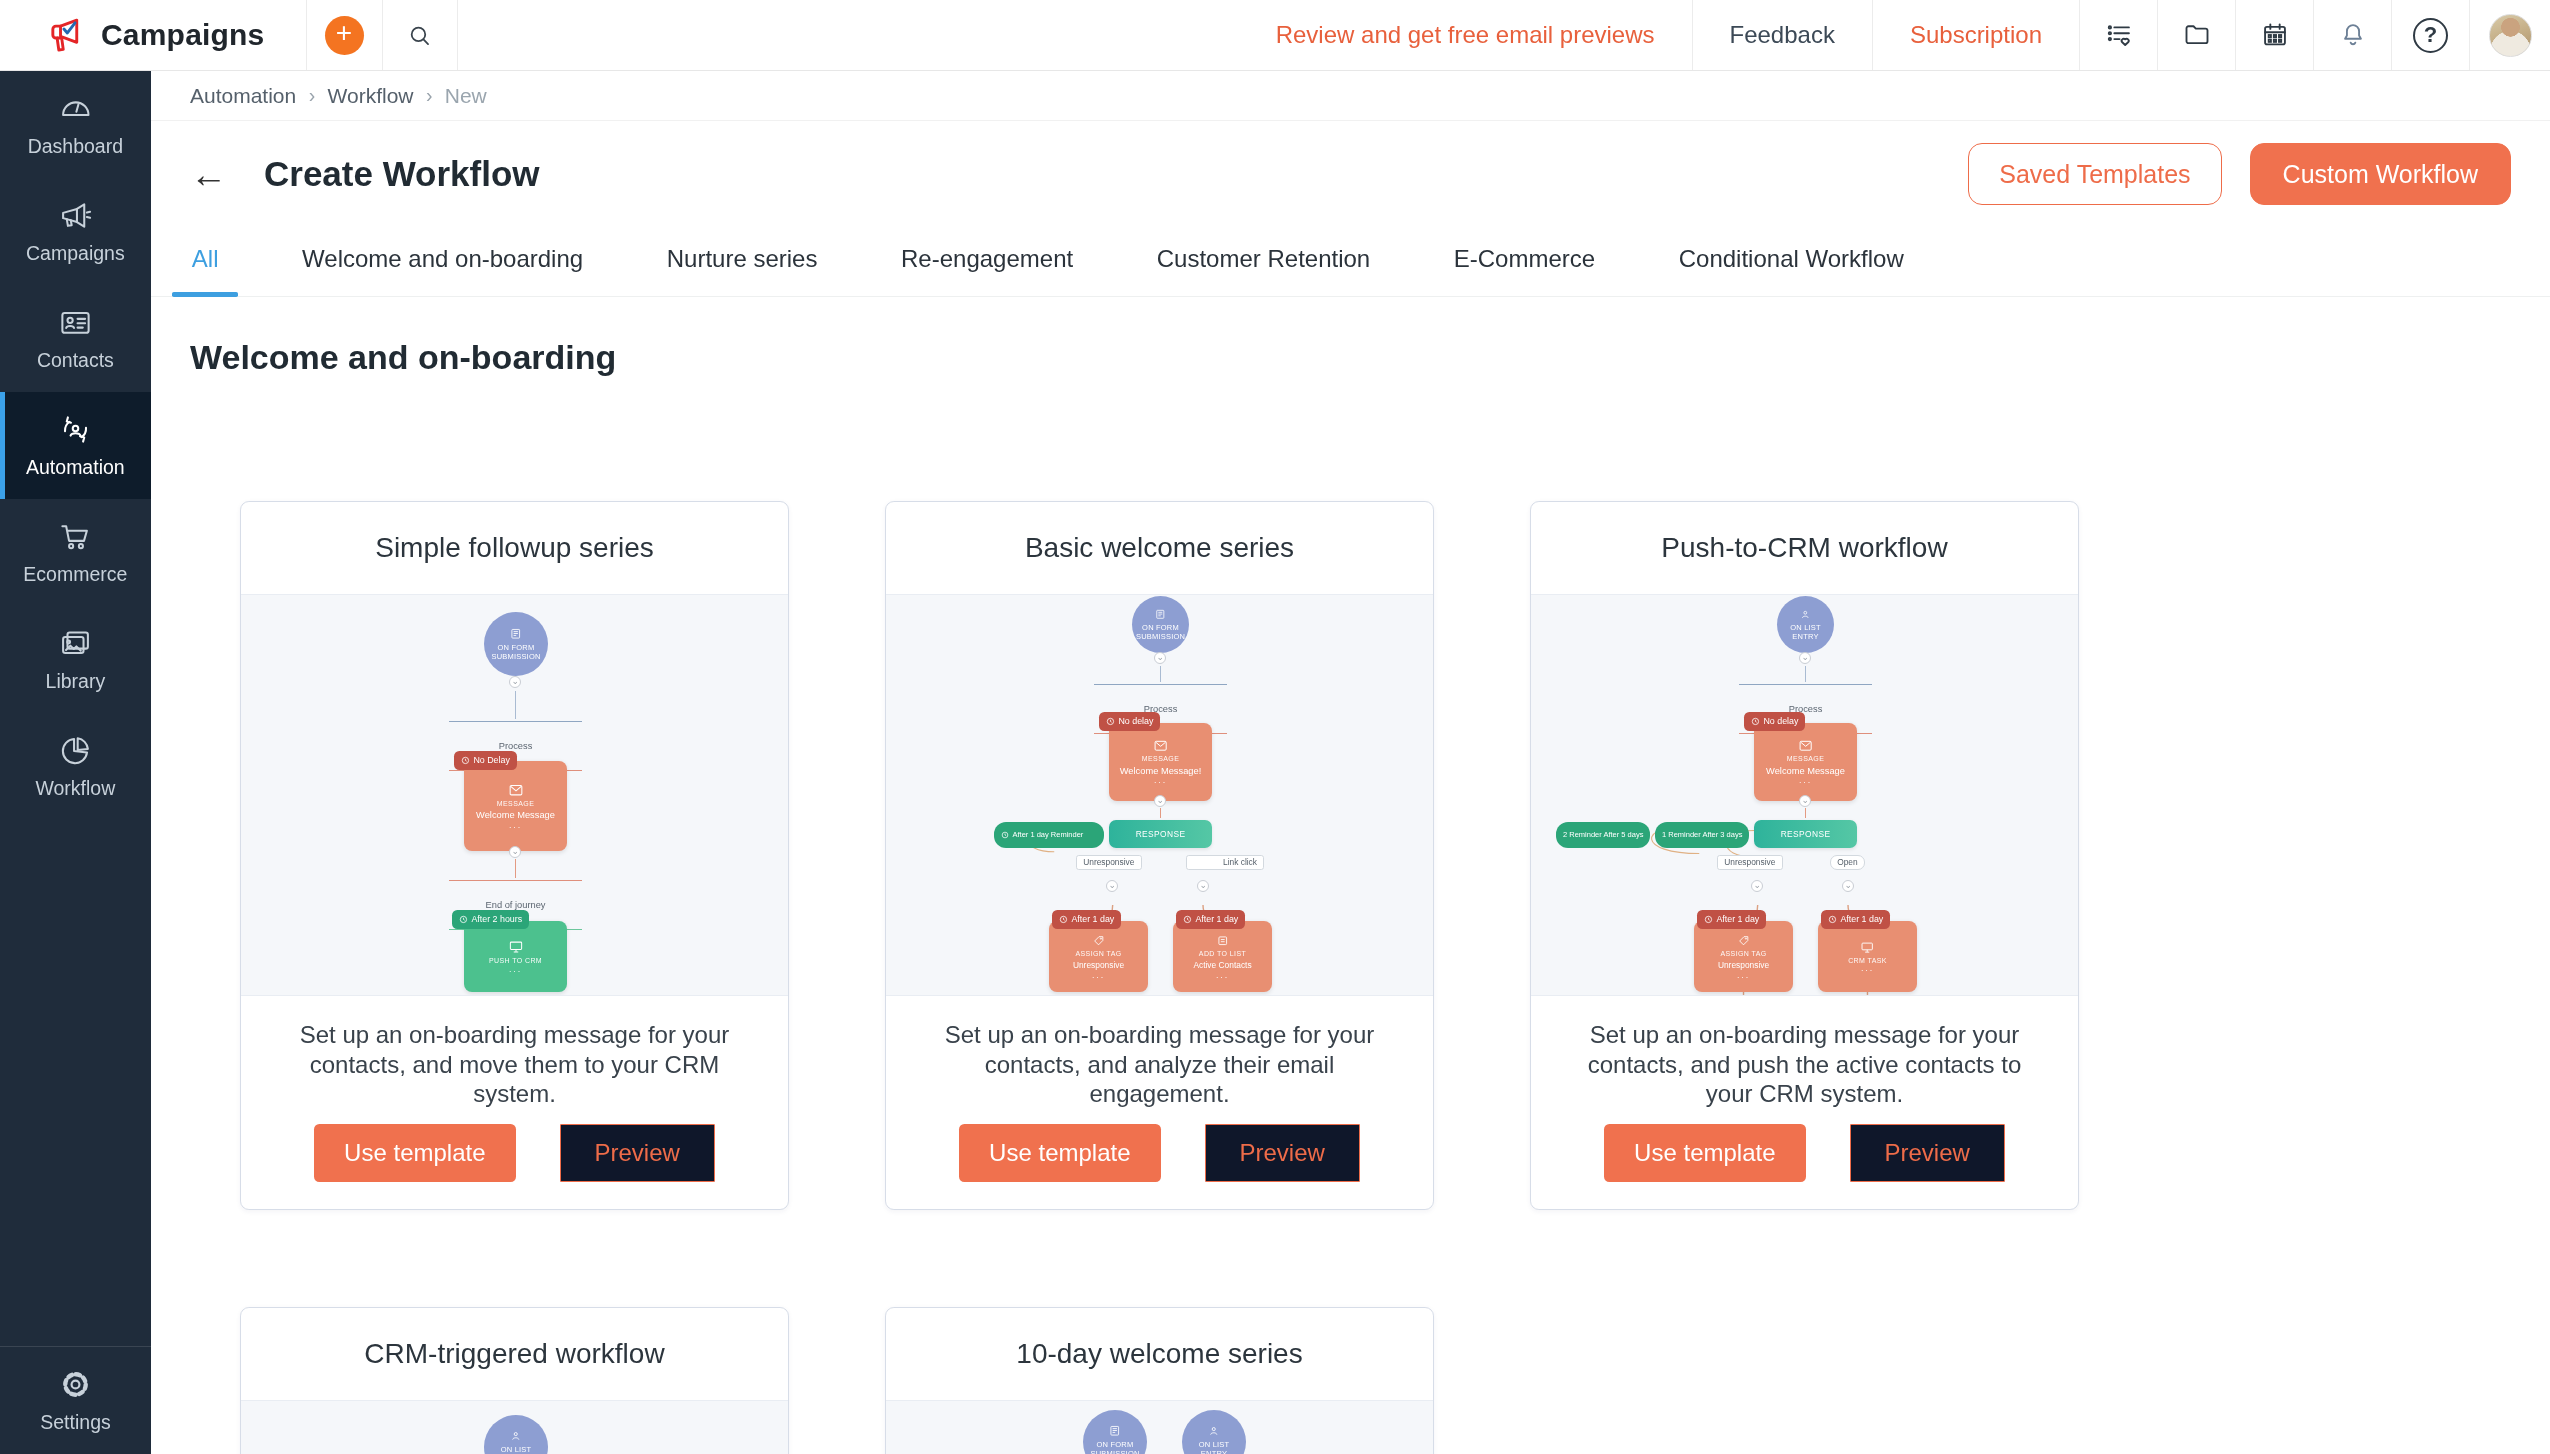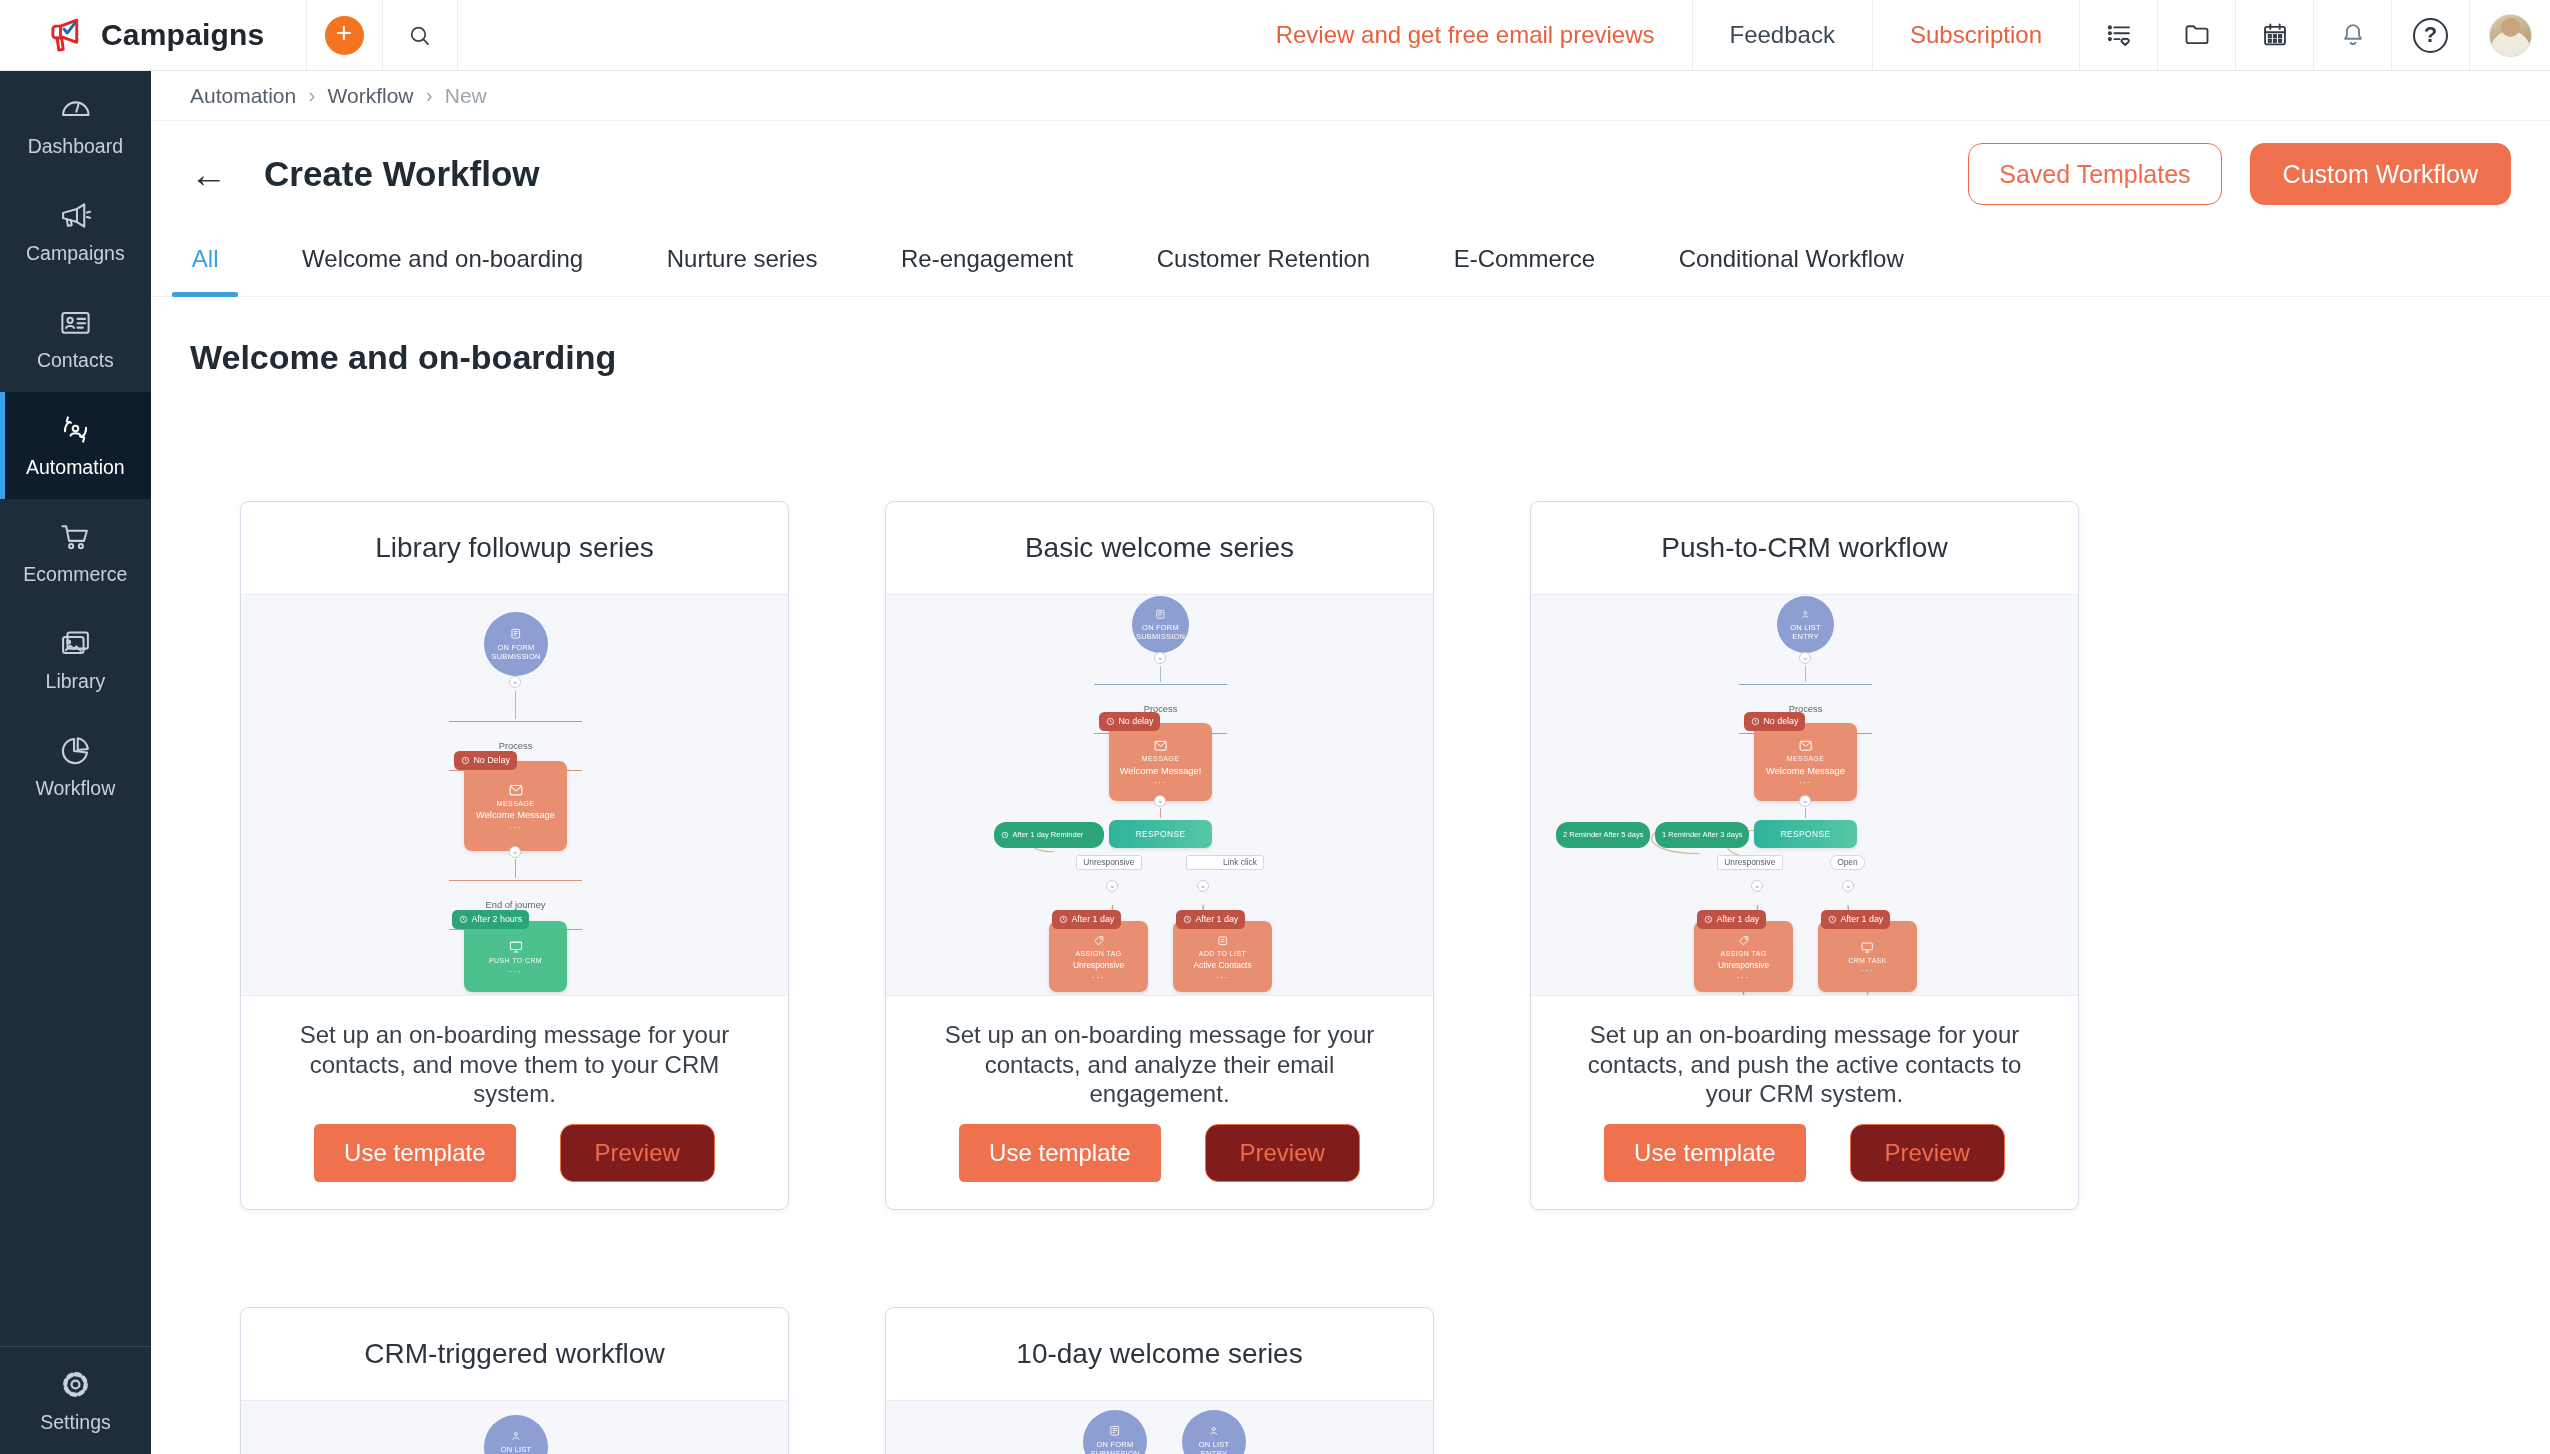--- a/index.html
+++ b/index.html
@@ -104,21 +104,21 @@
   .card-diagram {
     height:402px; background:#f5f7fa; border-top:0.9px solid #e9edf3; border-bottom:0.9px solid #e9edf3;
     position:relative; overflow:hidden;
   }
   .card-desc {
     height:128px; display:flex; align-items:center; justify-content:center;
     text-align:center; padding:8.9px 39px 0; font-size:24px; color:#39424b; line-height:1.22;
   }
   .card-actions { height:85px; display:flex; justify-content:center; align-items:flex-start; gap:44px; }
   .btn-use { height:58px; background:#f0714e; color:#fff; border:none; border-radius:5.3px; font-size:24px; padding:0 30px; cursor:pointer; font-family:inherit; }
-  .btn-preview { height:58px; background:#7f1d1d; color:#ee6c49; border:1.8px solid #ee6c49; border-radius:13px; font-size:24px; padding:0 34px; cursor:pointer; font-family:inherit; }
+  .btn-preview { height:58px; background:#0f172a; color:#ee6c49; border:1.8px solid #ee6c49; border-radius:1px; font-size:24px; padding:0 34px; cursor:pointer; font-family:inherit; }
 
   
   .dg-circle {
     position:absolute; border-radius:50%; background:#8d9ed2; color:#fff;
     display:flex; flex-direction:column; align-items:center; justify-content:center;
     gap:3.5px; text-align:center; padding:0 5.3px;
   }
   .dg-circle .lbl { font-size:7.5px; text-transform:uppercase; line-height:1.2; letter-spacing:0.2px; }
   .dg-dot {
     position:absolute; width:12.4px; height:12.4px; border-radius:50%; background:#fff;
@@ -361,21 +361,21 @@
     <div class="tab">Customer Retention</div>
     <div class="tab">E-Commerce</div>
     <div class="tab">Conditional Workflow</div>
   </div>
 
   <h2 class="section-title">Welcome and on-boarding</h2>
 
   <div class="cards-grid">
 
     <div class="card">
-      <div class="card-title">Library followup series</div>
+      <div class="card-title">Simple followup series</div>
       <div class="card-diagram">
         <div class="dg-circle" style="left:243px;top:17.7px;width:64px;height:64px;">
           <svg width="11.5" height="11.5" viewBox="0 0 24 24" fill="none" stroke="#fff" stroke-width="1.8">
               <rect x="4" y="3" width="16" height="18" rx="1.5"></rect>
               <line x1="7.5" y1="7.5" x2="16.5" y2="7.5"></line>
               <line x1="7.5" y1="11.5" x2="16.5" y2="11.5"></line>
               <line x1="7.5" y1="15.5" x2="13" y2="15.5"></line>
             </svg>
           <span class="lbl">On Form Submission</span>
         </div>

